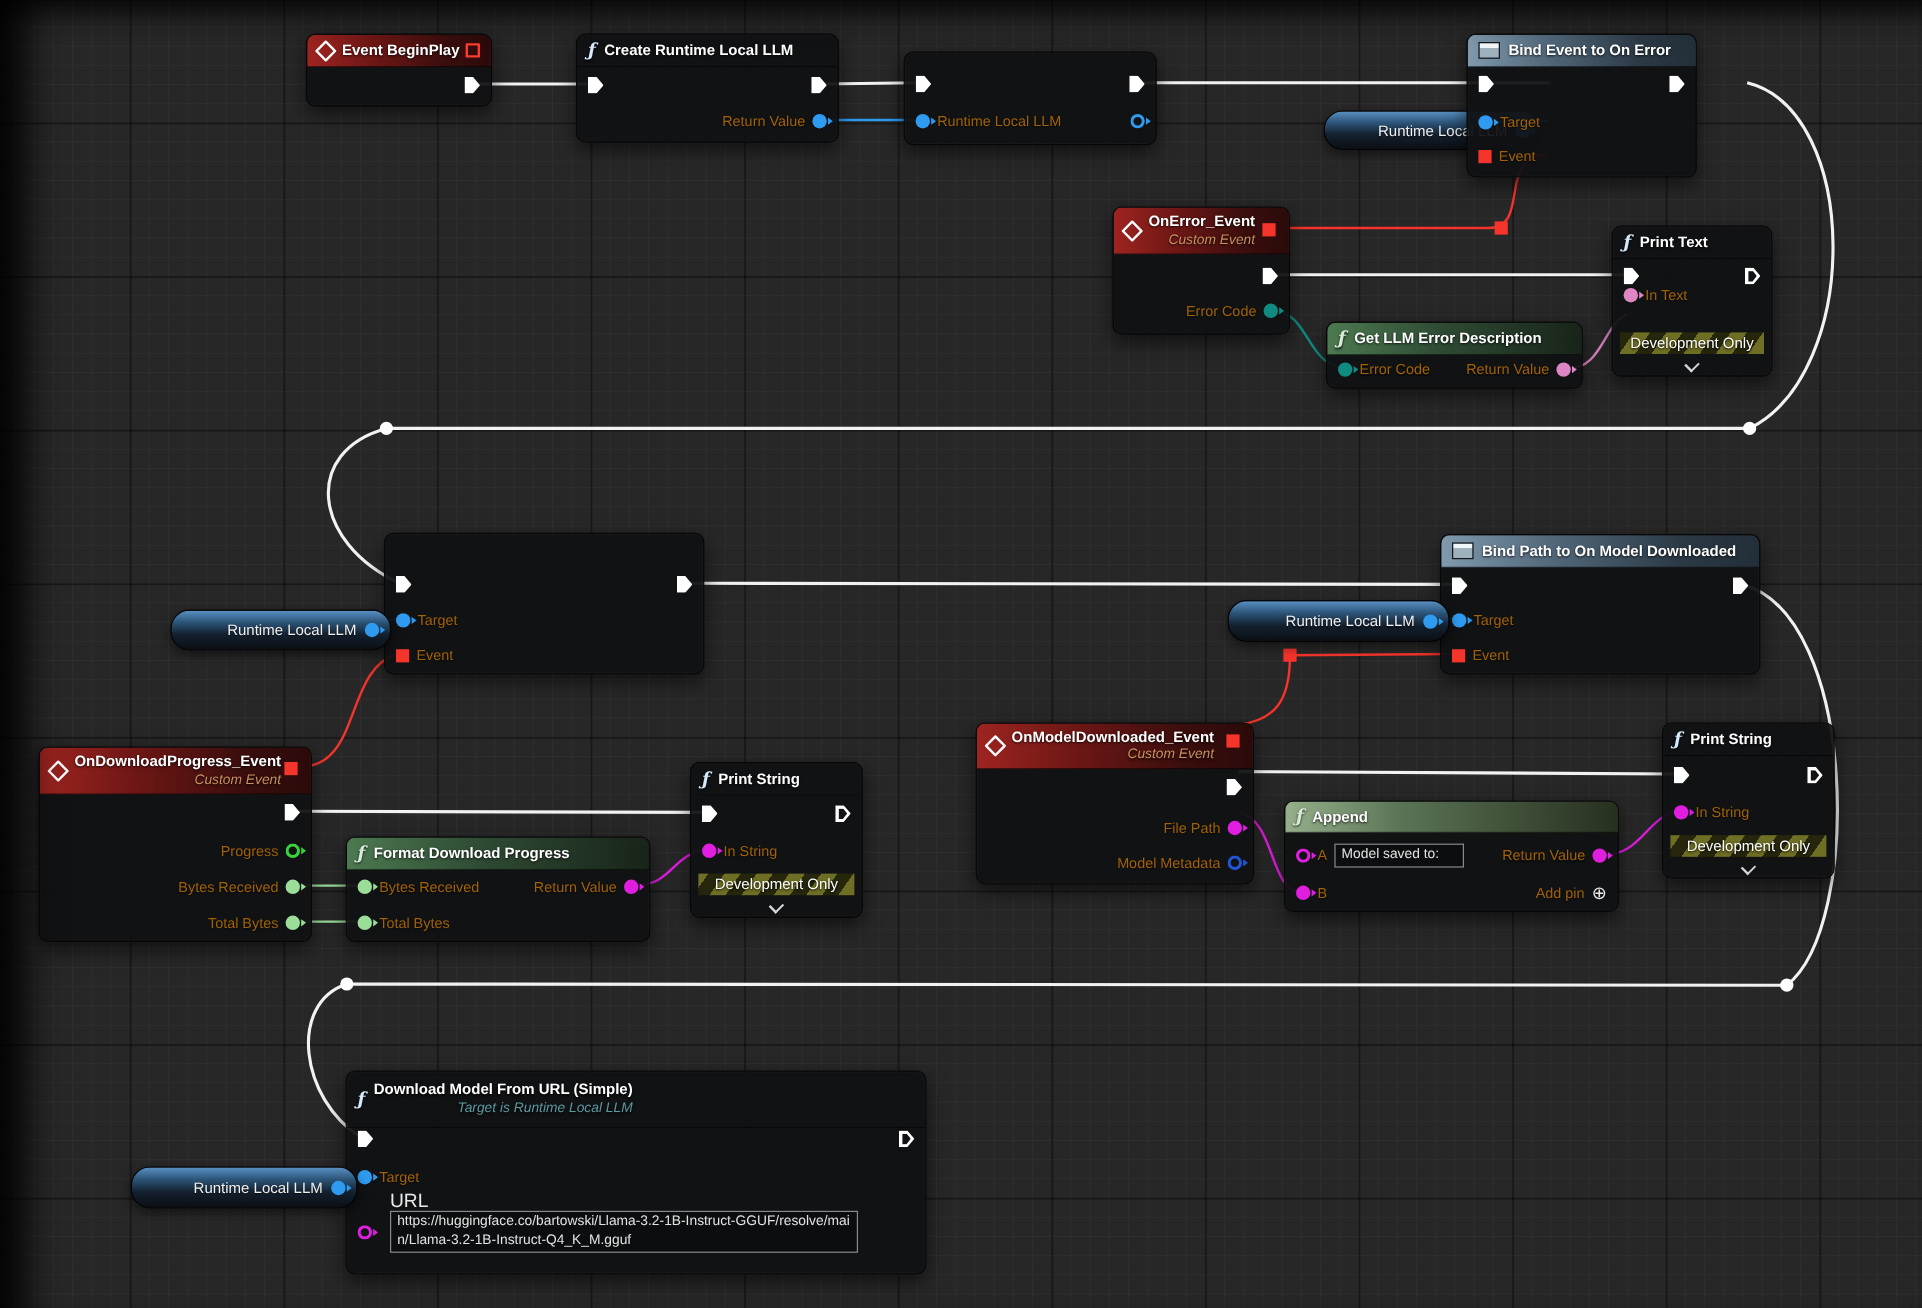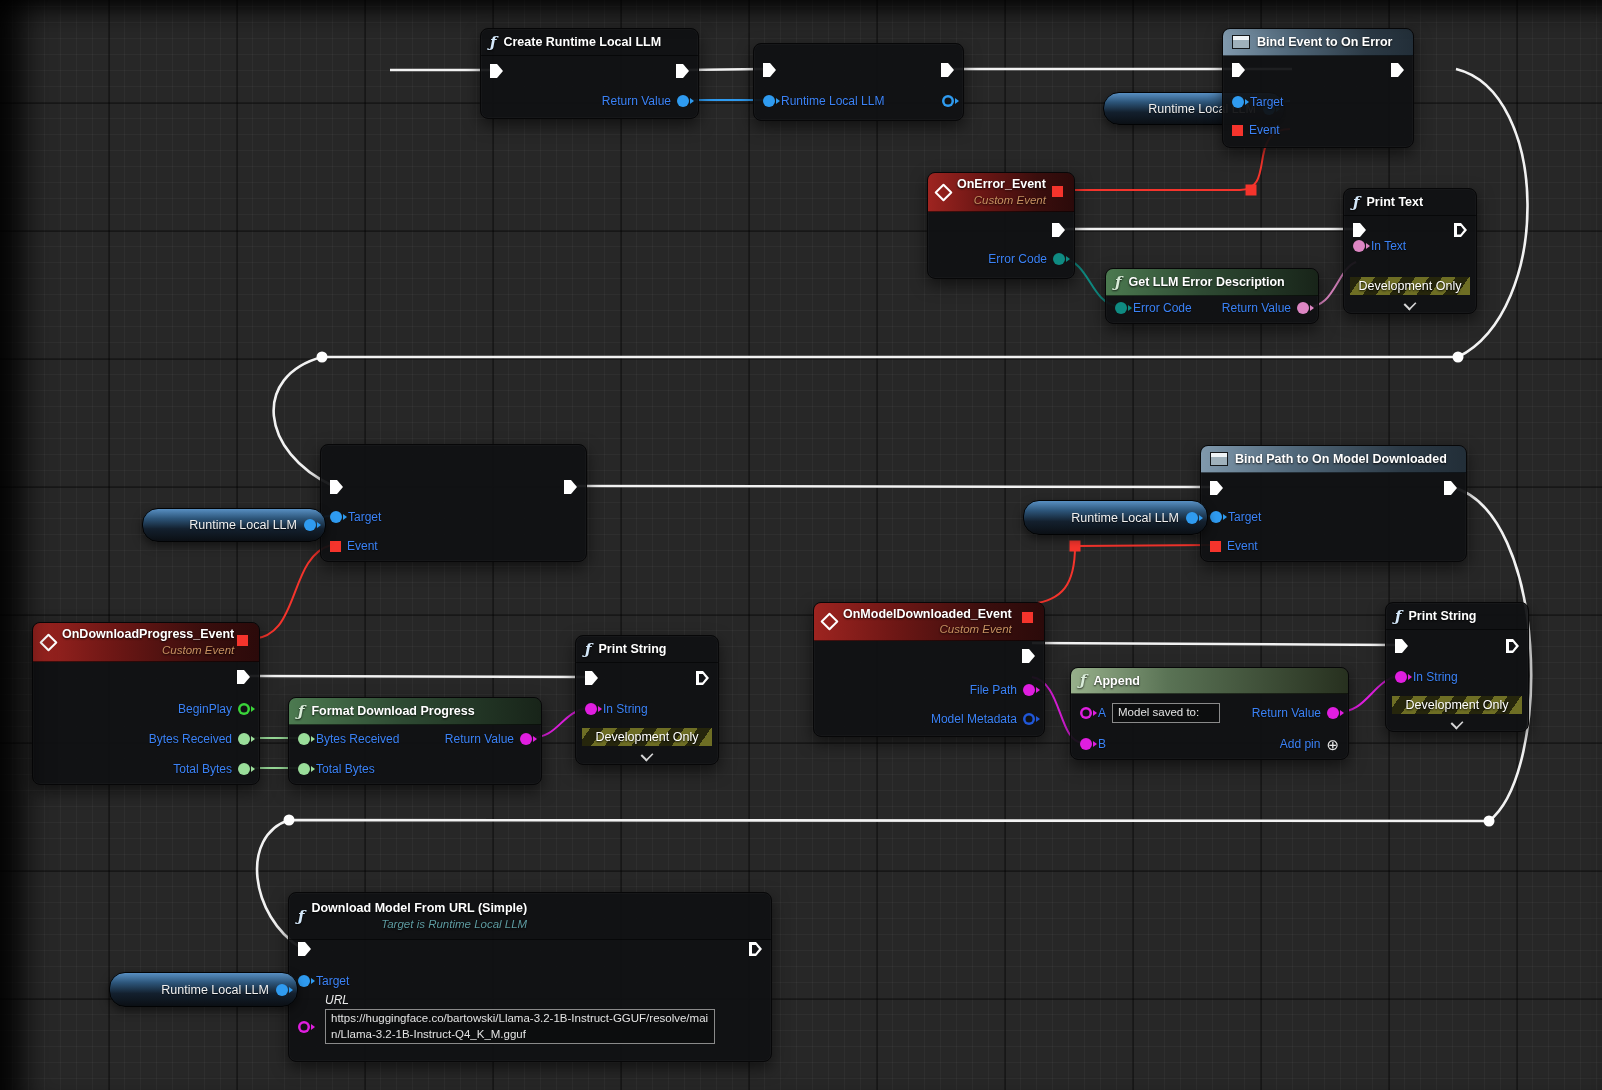--- a/index.html
+++ b/index.html
@@ -37,21 +37,21 @@
   .hdr-bind{background:linear-gradient(90deg,#8099ad 0%,#51687a 35%,#2c3a46 75%,#222e38 100%);}
   .ic-f{font-style:italic;font-family:"DejaVu Serif",serif;font-weight:bold;font-size:15px;color:#d5e9fb;line-height:1;}
   .ic-f.grn{color:#d9ecd9;}
   .ic-diamond{width:9px;height:9px;border:2.5px solid #fff;transform:rotate(45deg);border-radius:1px;flex:none;}
   .ic-bind{width:16px;height:12px;border:1px solid #14181b;flex:none;
     background:linear-gradient(#f0f5f8 0 34%,#9fb1bc 34% 100%);}
   .ic-del-hollow{position:absolute;right:9px;top:7px;width:8px;height:8px;border:2.5px solid #fb3b30;border-radius:1px;}
   .row{position:absolute;display:flex;align-items:center;gap:6px;height:18px;font-size:12px;white-space:nowrap;}
   .row.l{left:9px;}
   .row.r{right:9px;flex-direction:row-reverse;}
-  .plbl{color:#3b82f6;text-shadow:0 1px 1px rgba(0,0,0,.6);}
+  .plbl{color:#a16207;text-shadow:0 1px 1px rgba(0,0,0,.6);}
   .p-exec{position:relative;width:13px;height:14px;flex:none;}
   .p-exec::before{content:'';position:absolute;inset:0;background:#fff;
     clip-path:polygon(0 0,54% 0,100% 50%,54% 100%,0 100%);}
   .p-exec.hollow::after{content:'';position:absolute;left:2.5px;top:2.5px;right:3px;bottom:2.5px;background:#121316;
     clip-path:polygon(0 0,52% 0,100% 50%,52% 100%,0 100%);}
   .p-circ{position:relative;width:12px;height:12px;border-radius:50%;background:var(--c);flex:none;}
   .p-circ.hollow{background:transparent;box-shadow:inset 0 0 0 2.5px var(--c);}
   .p-circ::after{content:'';position:absolute;right:-5px;top:3px;border-left:4px solid var(--c);
     border-top:3px solid transparent;border-bottom:3px solid transparent;}
   .p-sq{width:11px;height:11px;background:var(--c);flex:none;}
@@ -59,21 +59,21 @@
     padding:0 9px 0 14px;border-radius:16px;border:1px solid #020304;color:#f0f0f0;font-size:12.5px;
     background:linear-gradient(180deg,#588fc2 0%,#2c5478 30%,#13202e 62%,#0b0f14 100%);
     box-shadow:0 4px 10px rgba(0,0,0,0.5);white-space:nowrap;text-shadow:0 1px 1px rgba(0,0,0,.7);}
   .banner{position:absolute;left:6px;right:6px;height:18px;display:flex;align-items:center;justify-content:center;
     font-size:12.5px;color:#fff;text-shadow:0 1px 2px #000;
     background:repeating-linear-gradient(-55deg,#6e6e24 0 11px,#26260c 11px 22px);}
   .chev{position:absolute;left:50%;width:8px;height:8px;border-left:2.5px solid #d6d6d6;border-bottom:2.5px solid #d6d6d6;
     transform:translateX(-50%) rotate(-45deg) scale(1,.82);}
   .ibox{background:#0c0d0e;border:1px solid #8a8a8a;color:#e2e2e2;font-size:11.5px;padding:1px 5px;line-height:1.35;}
   .url-box{position:absolute;left:36px;top:116px;width:378px;word-break:break-all;}
-  .lbl-sm{position:absolute;font-size:12px;color:#e9e9e9;font-style:italic;}
+  .lbl-sm{position:absolute;font-size:16px;color:#e9e9e9;}
   .addpin{font-size:15px;color:#e8e8e8;line-height:1;}
 </style>
 </head>
 <body>
 
 <div id="stage">
 
   <svg class="wires" width="1602" height="1090" viewBox="0 0 1602 1090">
 
     <path d="M390,70 L492,70" stroke="#f2f2f2" stroke-width="2.6" fill="none"></path>
@@ -108,20 +108,30 @@
     <path d="M529,738 C560,738 560,712 588,708" stroke="#e01ee0" stroke-width="2" fill="none"></path>
     <path d="M1032,677 C1062,682 1058,740 1082,743" stroke="#e01ee0" stroke-width="2" fill="none"></path>
     <path d="M1336,712 C1366,714 1372,682 1397,676" stroke="#e01ee0" stroke-width="2" fill="none"></path>
 
     <circle cx="322" cy="357" r="5.5" fill="#fff"></circle>
     <circle cx="1458" cy="357" r="5.5" fill="#fff"></circle>
     <circle cx="289" cy="820" r="5.5" fill="#fff"></circle>
     <circle cx="1489" cy="821" r="5.5" fill="#fff"></circle>
   </svg>
 
+  <div class="node" style="left:255px;top:28px;width:153px;height:59px">
+    <div class="hdr hdr-red">
+      <span class="ic-diamond"></span>
+      <span>Event BeginPlay</span>
+      <span class="ic-del-hollow"></span>
+    </div>
+    <div class="row r" style="top:33px">
+        <span class="p-exec"></span>
+      </div>
+  </div>
 
   <div class="node" style="left:480px;top:28px;width:217px;height:89px">
     <div class="hdr hdr-blue">
       <span class="ic-f">ƒ</span>
       <span>Create Runtime Local LLM</span>
     </div>
     <div class="row l" style="top:33px">
         <span class="p-exec"></span>
       </div>
     <div class="row r" style="top:33px">
@@ -256,21 +266,21 @@
         <span>OnDownloadProgress_Event</span>
         <span class="hdr-sub">Custom Event</span>
       </div>
     </div>
     <span class="p-sq" style="--c:#f5342c;position:absolute;right:11px;top:12px"></span>
     <div class="row r" style="top:45px">
         <span class="p-exec"></span>
       </div>
     <div class="row r" style="top:77px">
       <span class="p-circ hollow" style="--c:#3ad43a"></span>
-      <span class="plbl">BeginPlay</span>
+      <span class="plbl">Progress</span>
     </div>
     <div class="row r" style="top:107px">
       <span class="p-circ" style="--c:#9ade9a"></span>
       <span class="plbl">Bytes Received</span>
     </div>
     <div class="row r" style="top:137px">
       <span class="p-circ" style="--c:#9ade9a"></span>
       <span class="plbl">Total Bytes</span>
     </div>
   </div>

